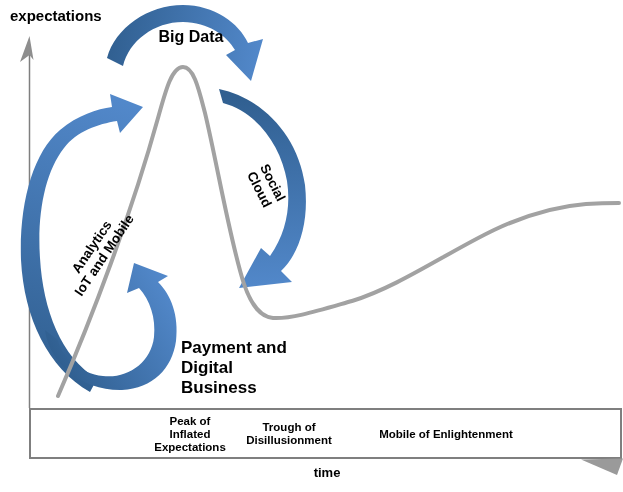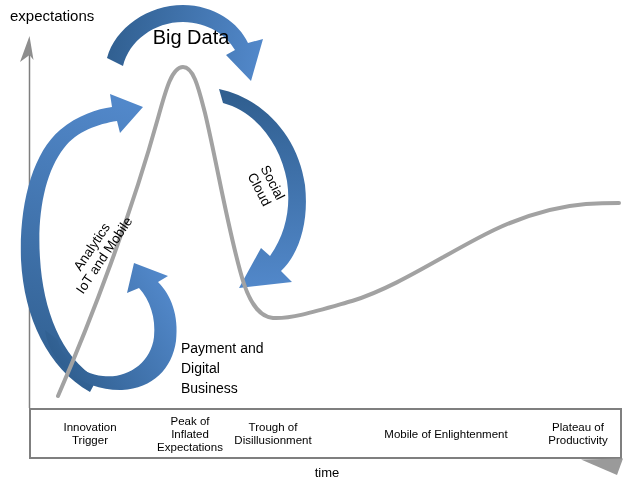--- a/index.html
+++ b/index.html
@@ -10,43 +10,43 @@
     --axis: #7F7F7F;
     --text: #000000;
   }
   .canvas {
     position: relative;
     width: 623px;
     height: 492px;
     background: #ffffff;
     overflow: hidden;
     font-family: "Liberation Sans", sans-serif;
-    font-weight: normal;
+    font-weight: bold;
     color: var(--text);
   }
   .canvas svg { position: absolute; left: 0; top: 0; }
   .lbl {
     position: absolute;
     white-space: pre-line;
     text-align: center;
     color: var(--text);
   }
   .lbl.centered { transform: translate(-50%, -50%); }
   .axis-label-y { left: 10px; top: 7px; font-size: 15px; }
-  .lbl-big-data { left: 191px; top: 37px; font-size: 20px; }
+  .lbl-big-data { left: 191px; top: 37px; font-size: 16px; }
   .lbl-social-cloud {
     left: 266px; top: 186px; font-size: 13.5px; line-height: 15px;
     transform: translate(-50%, -50%) rotate(63deg);
   }
   .lbl-analytics {
     left: 98px; top: 251px; font-size: 13.5px; line-height: 15px;
     transform: translate(-50%, -50%) rotate(-56deg);
   }
   .lbl-payment {
-    left: 181px; top: 338px; font-size: 14px; line-height: 20px;
+    left: 181px; top: 338px; font-size: 17px; line-height: 20px;
     text-align: left;
   }
   .phase {
     font-size: 11.5px;
     line-height: 13px;
     top: 434px;
   }
   .axis-label-x { left: 327px; top: 472px; font-size: 13px; }
   .stop-dark  { stop-color: var(--arrow-dark); }
   .stop-light { stop-color: var(--arrow-light); }
@@ -112,25 +112,21 @@
 
   <div class="lbl centered lbl-big-data">Big Data</div>
   <div class="lbl lbl-social-cloud">Social
 Cloud</div>
   <div class="lbl lbl-analytics">Analytics
 IoT and Mobile</div>
   <div class="lbl lbl-payment">Payment and
 Digital
 Business</div>
 
-  <div class="lbl centered phase" style="left:90px">Innovation
-Trigger</div>
   <div class="lbl centered phase" style="left:190px">Peak of
 Inflated
 Expectations</div>
-  <div class="lbl centered phase" style="left:273px">Trough of
+  <div class="lbl centered phase" style="left:289px">Trough of
 Disillusionment</div>
   <div class="lbl centered phase" style="left:446px">Mobile of Enlightenment</div>
-  <div class="lbl centered phase" style="left:578px">Plateau of
-Productivity</div>
 
   <div class="lbl centered axis-label-x">time</div>
 </div>
 
 </body></html>

